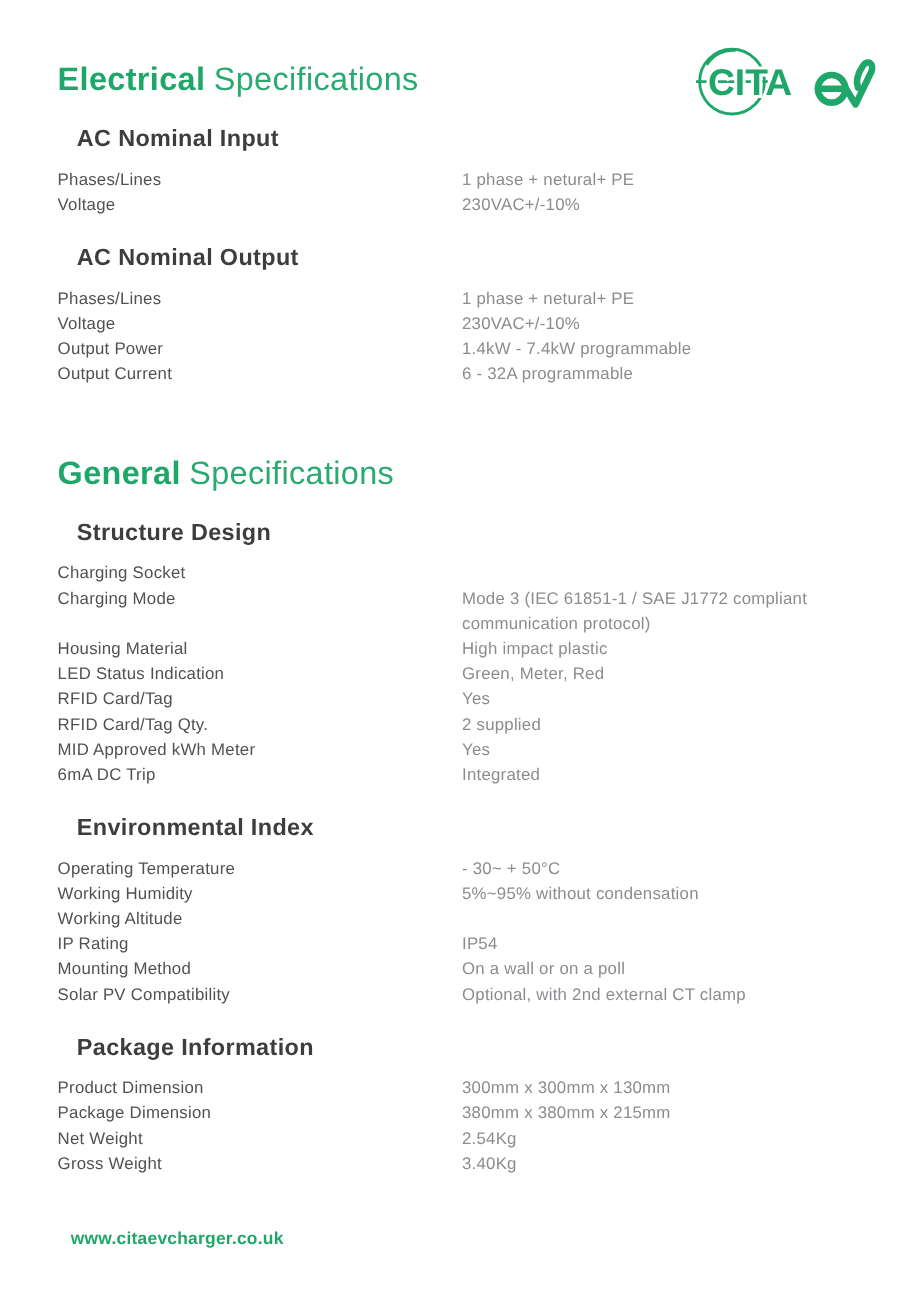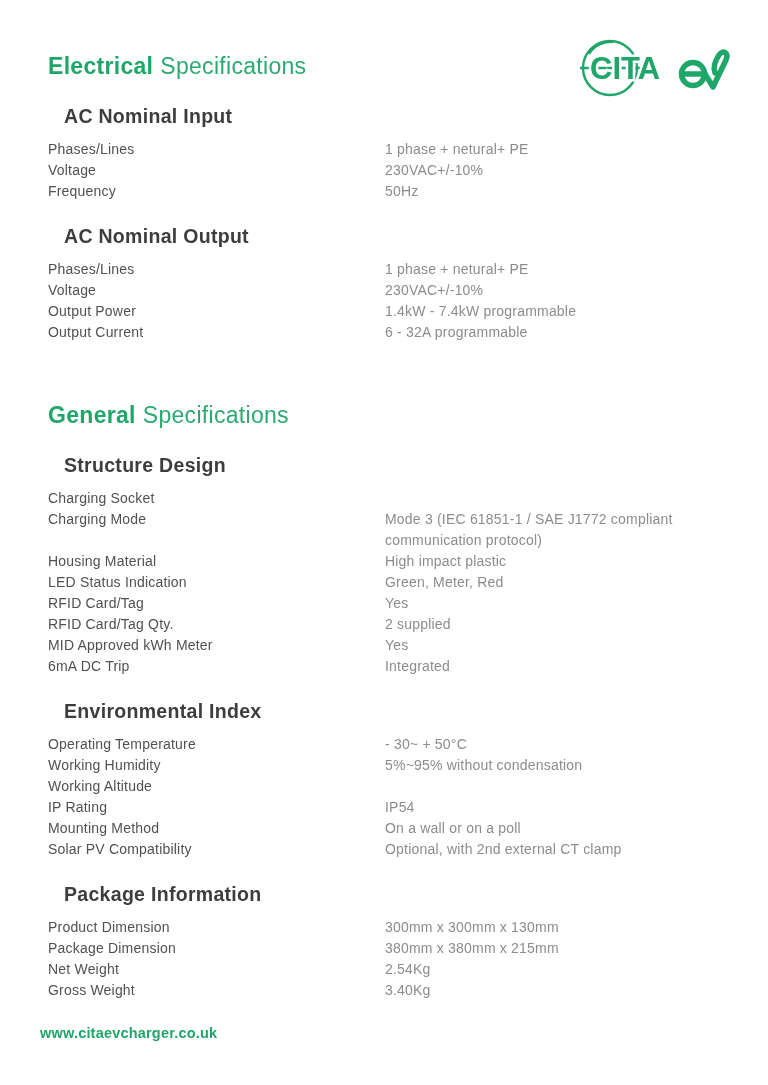--- a/index.html
+++ b/index.html
@@ -7,21 +7,21 @@
     position: relative;
     width: 768px;
     height: 1085px;
     background: #ffffff;
     font-family: "Liberation Sans", sans-serif;
     overflow: hidden;
     box-sizing: border-box;
     padding: 50px 48px 0 48px;
   }
   .doc-title {
-    font-size: 23px;
+    font-size: 27px;
     line-height: 32px;
     color: #1fa669;
     letter-spacing: 0.3px;
     white-space: nowrap;
   }
   .doc-title .accent { font-weight: bold; }
   .doc-title .rest { font-weight: normal; margin-left: 7px; opacity: 0.95; }
   .doc-title.general { margin-top: 56px; }
 
   .group-heading {
@@ -53,21 +53,21 @@
   .logo {
     position: absolute;
     top: 34px;
     right: 28px;
     width: 160px;
     height: 64px;
   }
 
   .footer-url {
     position: absolute;
-    left: 40px;
+    left: 59px;
     bottom: 44px;
     font-size: 14.5px;
     font-weight: bold;
     color: #1fa669;
     letter-spacing: 0.2px;
     text-decoration: none;
   }
 </style>
 </head>
 <body>
@@ -96,24 +96,20 @@
 
   <div class="group-heading">AC Nominal Input</div>
   <div class="spec-row">
     <div class="spec-label">Phases/Lines</div>
     <div class="spec-value">1 phase + netural+ PE</div>
   </div>
   <div class="spec-row">
     <div class="spec-label">Voltage</div>
     <div class="spec-value">230VAC+/-10%</div>
   </div>
-  <div class="spec-row">
-    <div class="spec-label">Frequency</div>
-    <div class="spec-value">50Hz</div>
-  </div>
 
   <div class="group-heading">AC Nominal Output</div>
   <div class="spec-row">
     <div class="spec-label">Phases/Lines</div>
     <div class="spec-value">1 phase + netural+ PE</div>
   </div>
   <div class="spec-row">
     <div class="spec-label">Voltage</div>
     <div class="spec-value">230VAC+/-10%</div>
   </div>

